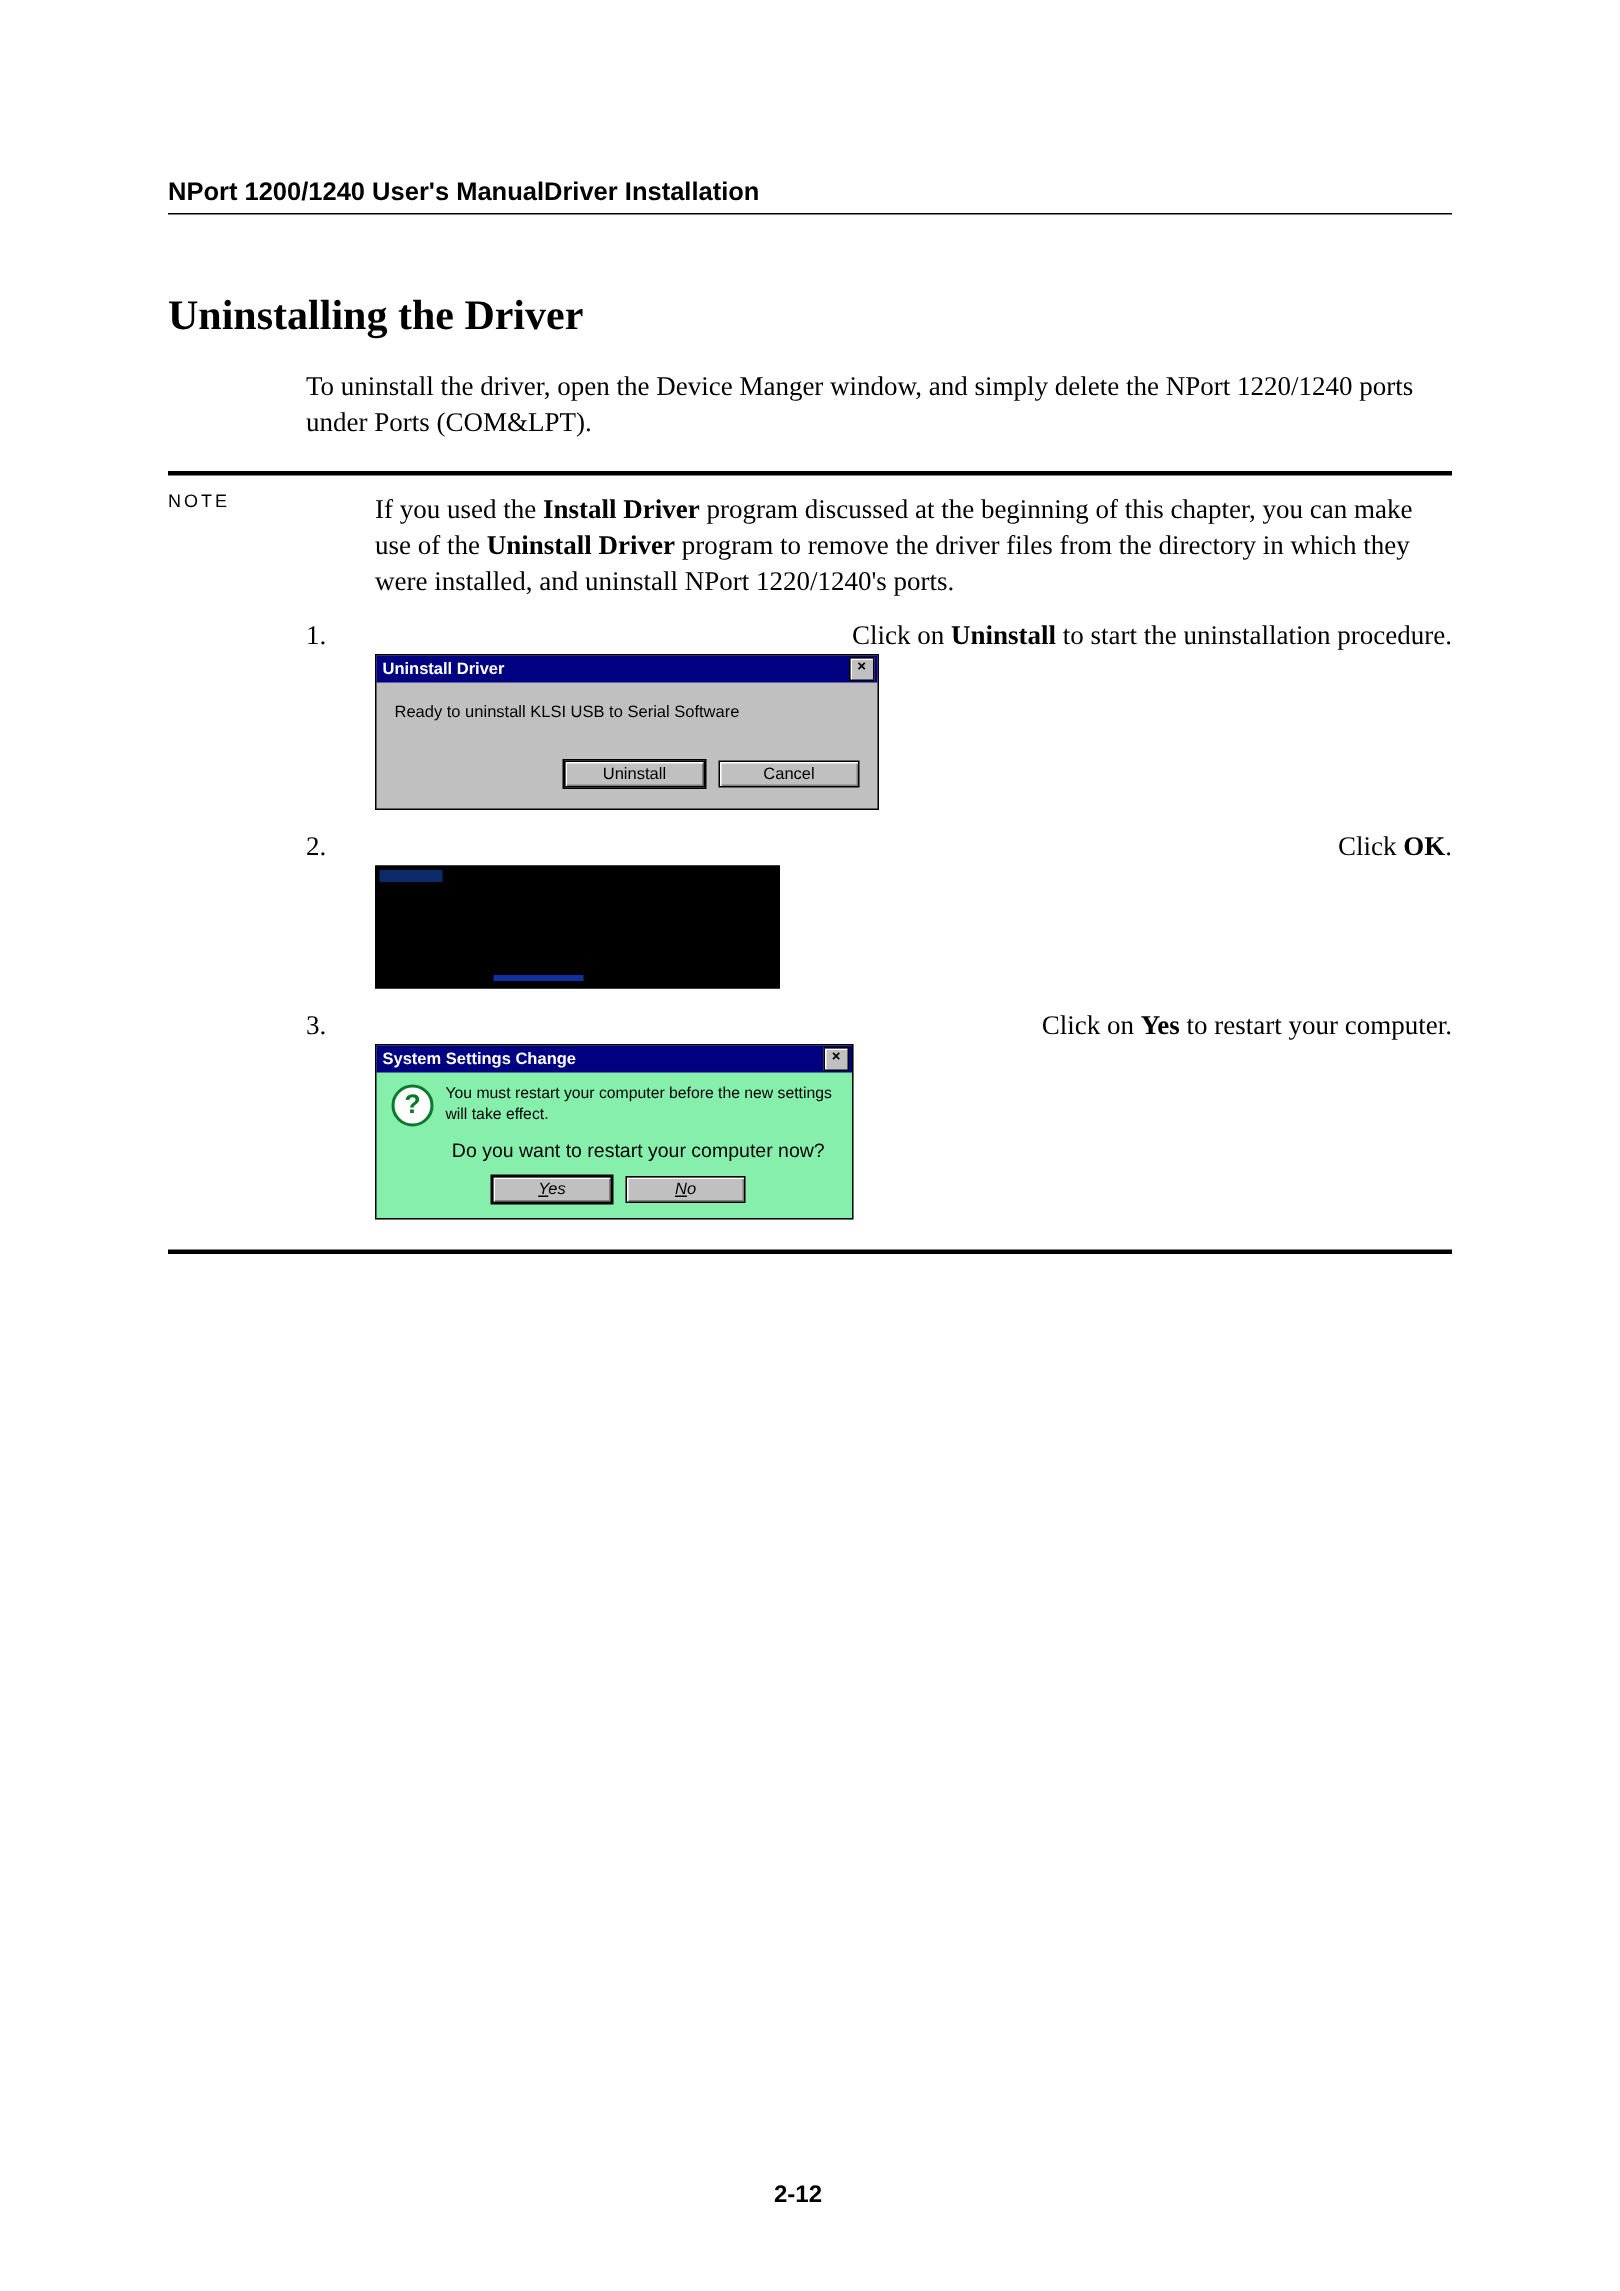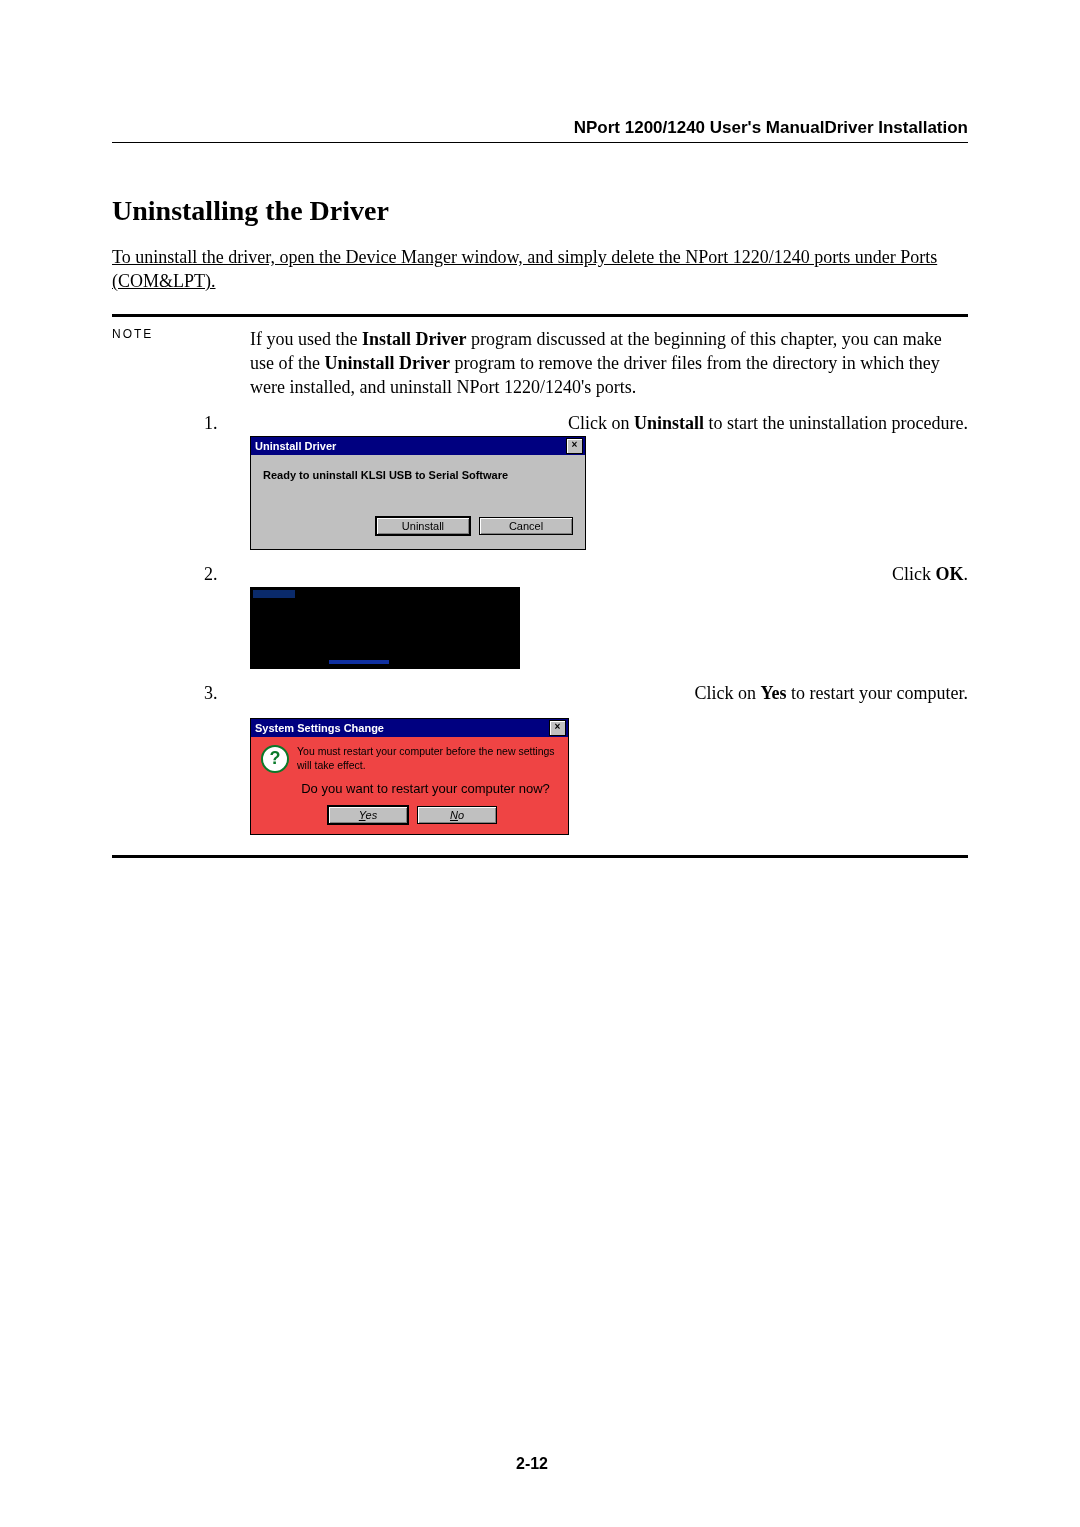--- a/index.html
+++ b/index.html
@@ -13,36 +13,36 @@
   .page {
     width: 1080px;
     height: 1527px;
     background: #fff;
     box-sizing: border-box;
     padding: 118px 112px 60px 112px;
     position: relative;
   }
   .hdr {
     display: flex;
-    justify-content: flex-end;
+    justify-content: flex-start;
     font-family: Arial, Helvetica, sans-serif;
     font-weight: bold;
     font-size: 17px;
     padding-bottom: 4px;
     border-bottom: 1.5px solid #000;
   }
   h1 {
     font-family: Liberation Serif, serif;
     font-weight: bold;
     font-size: 28px;
     margin: 52px 0 8px 0;
   }
   .intro {
+    margin-left: 92px;
     line-height: 1.35;
-    text-decoration: underline;
   }
   .note-box {
     border-top: 3px solid #000;
     border-bottom: 3px solid #000;
     margin-top: 20px;
     padding: 10px 0 20px 0;
   }
   .note-row {
     display: flex;
     align-items: flex-start;
@@ -90,21 +90,21 @@
     background: #c0c0c0;
     border: 1px solid #000;
     box-shadow: inset 1px 1px 0 #fff;
     color: #000;
     font-size: 10px;
     line-height: 12px;
     text-align: center;
     font-weight: bold;
   }
   .dlg1-body { padding: 14px 12px 14px 12px; }
-  .dlg1-msg { font-weight: bold; margin-bottom: 36px; }
+  .dlg1-msg { font-weight: normal; margin-bottom: 26px; }
   .btnrow { text-align: right; }
   .winbtn {
     display: inline-block;
     min-width: 72px;
     padding: 2px 10px;
     margin-left: 6px;
     background: #c0c0c0;
     border: 1px solid #000;
     box-shadow: inset 1px 1px 0 #fff, inset -1px -1px 0 #808080;
     text-align: center;
@@ -126,21 +126,21 @@
     width: 42px; height: 8px;
     background: linear-gradient(#0a2a6a,#0a2a6a);
   }
   .dlg2-bot {
     position: absolute; bottom: 4px; left: 78px;
     width: 60px; height: 4px;
     background: #1030a0;
   }
 
   
-  .dlg3 { width: 317px; background: #ef4444; margin-top: 12px; }
+  .dlg3 { width: 317px; background: #86efac; }
   .dlg3-body {
     padding: 8px 10px 10px 10px;
     display: flex;
     flex-direction: column;
   }
   .dlg3-row1 { display: flex; align-items: flex-start; gap: 8px; }
   .qicon {
     width: 24px; height: 24px; flex: 0 0 24px;
     border: 2px solid #0a7a2a;
     border-radius: 50%;

